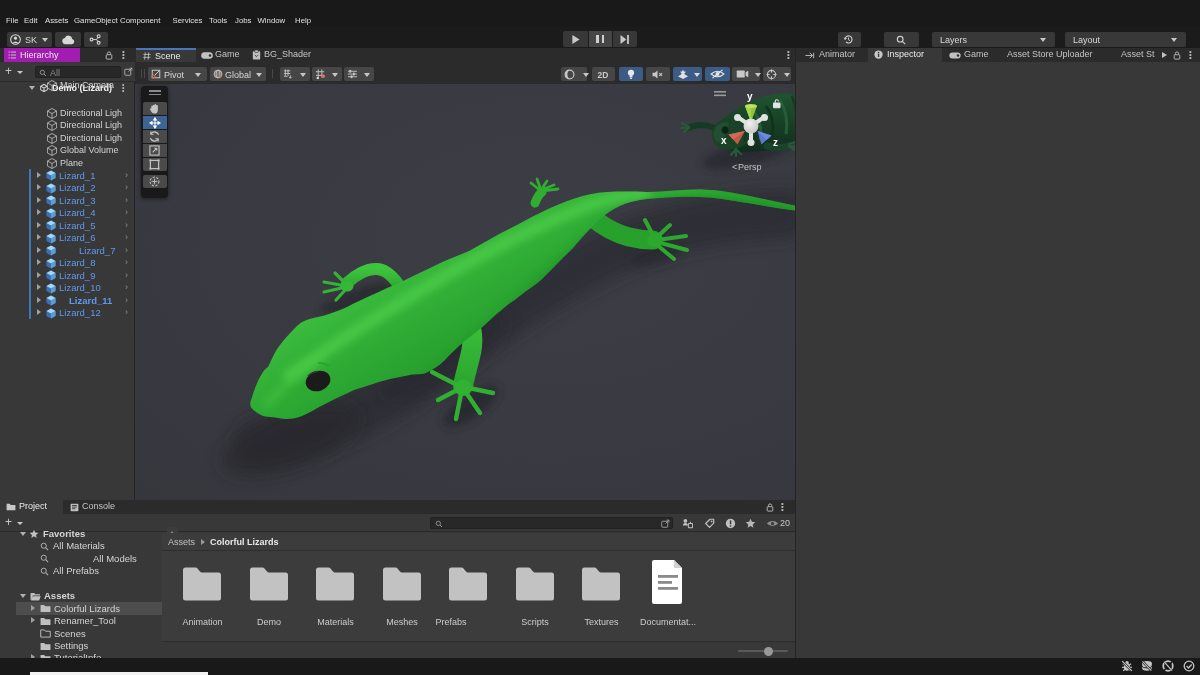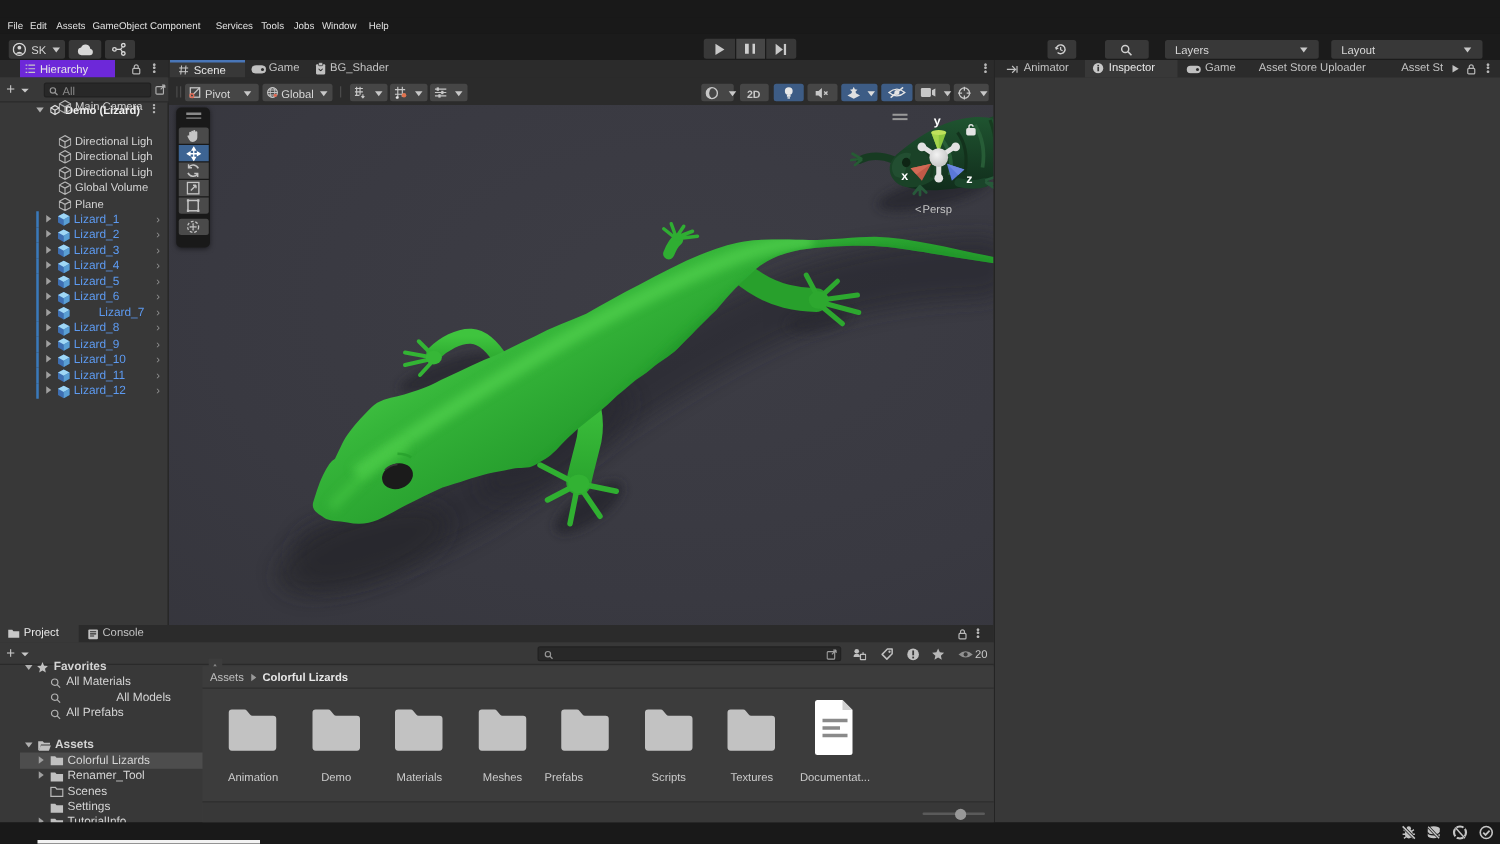--- a/index.html
+++ b/index.html
@@ -89,21 +89,21 @@
   </div>
   <div class="abs" style="left:1065px;top:5px;width:121px;height:15px;background:#383838;border-radius:2px;">
     <div class="abs txt" style="left:8px;top:3px;">Layout</div>
     <div class="abs" style="left:106px;top:6px;border-left:3.5px solid transparent;border-right:3.5px solid transparent;border-top:4.5px solid #c8c8c8;"></div>
   </div>
 </div>
 
 <div class="abs" id="hierarchy" style="left:0;top:48px;width:135px;height:452px;background:#383838;border-right:1px solid #242424;">
 
   <div class="abs" style="left:0;top:0;width:135px;height:14px;background:#2b2b2b;">
-    <div class="abs" style="left:16px;top:0;width:76px;height:14px;background:#6d28d9;">
+    <div class="abs" style="left:4px;top:0;width:76px;height:14px;background:#a21caf;">
       <svg class="abs" style="left:4px;top:3px" width="9" height="8" viewBox="0 0 10 9">
         <path d="M3 1.2 h6 M3 4.5 h6 M3 7.8 h6 M0.5 1.2 h1.5 M0.5 4.5 h1.5 M0.5 7.8 h1.5" stroke="#c8c8c8" stroke-width="1.1"></path>
       </svg>
       <div class="abs txt" style="left:16px;top:2px;color:#e8e8e8;">Hierarchy</div>
     </div>
     <svg class="abs" style="left:105px;top:3px" width="8" height="9" viewBox="0 0 10 11">
       <rect x="1.5" y="4.5" width="7" height="5.5" rx="1" fill="none" stroke="#b8b8b8" stroke-width="1.2"></rect>
       <path d="M3 4.5 V3 a2 2 0 0 1 4 0 V4" fill="none" stroke="#b8b8b8" stroke-width="1.2"></path>
     </svg>
     <div class="abs" style="left:122px;top:2px;color:#b8b8b8;font-size:8px;line-height:3.2px;">•<br>•<br>•</div>
@@ -280,21 +280,21 @@
 <div class="abs" style="left:125px;top:0.5px;color:#909090;font-size:9px;">›</div>
 </div>
 <div class="abs" style="left:0;top:246.25px;width:135px;height:12.5px;">
 <div class="abs" style="left:28.5px;top:0;width:2px;height:12.5px;background:#3a79bb;"></div>
 <div class="abs" style="left:37px;top:2.5px;border-top:3.5px solid transparent;border-bottom:3.5px solid transparent;border-left:4.5px solid #a0a0a0;"></div>
 <svg class="abs" style="left:46px;top:1px" width="10" height="11" viewBox="0 0 12 13">
 <path d="M6 0.5 L11.5 3.5 V9.5 L6 12.5 L0.5 9.5 V3.5 Z" fill="#3e6fb2"></path>
 <path d="M6 0.5 L11.5 3.5 L6 6.5 L0.5 3.5 Z" fill="#9fd7f5"></path>
 <path d="M6 6.5 L11.5 3.5 V9.5 L6 12.5 Z" fill="#5a9fd4"></path>
 </svg>
-<div class="abs" style="left:59px;top:0.5px;font-size:9.5px;color:#5d9af0;white-space:nowrap;">Lizard_11</div>
+<div class="abs" style="left:69px;top:0.5px;font-size:9.5px;color:#5d9af0;white-space:nowrap;font-weight:bold;">Lizard_11</div>
 <div class="abs" style="left:125px;top:0.5px;color:#909090;font-size:9px;">›</div>
 </div>
 <div class="abs" style="left:0;top:258.75px;width:135px;height:12.5px;">
 <div class="abs" style="left:28.5px;top:0;width:2px;height:12.5px;background:#3a79bb;"></div>
 <div class="abs" style="left:37px;top:2.5px;border-top:3.5px solid transparent;border-bottom:3.5px solid transparent;border-left:4.5px solid #a0a0a0;"></div>
 <svg class="abs" style="left:46px;top:1px" width="10" height="11" viewBox="0 0 12 13">
 <path d="M6 0.5 L11.5 3.5 V9.5 L6 12.5 L0.5 9.5 V3.5 Z" fill="#3e6fb2"></path>
 <path d="M6 0.5 L11.5 3.5 L6 6.5 L0.5 3.5 Z" fill="#9fd7f5"></path>
 <path d="M6 6.5 L11.5 3.5 V9.5 L6 12.5 Z" fill="#5a9fd4"></path>
 </svg>

